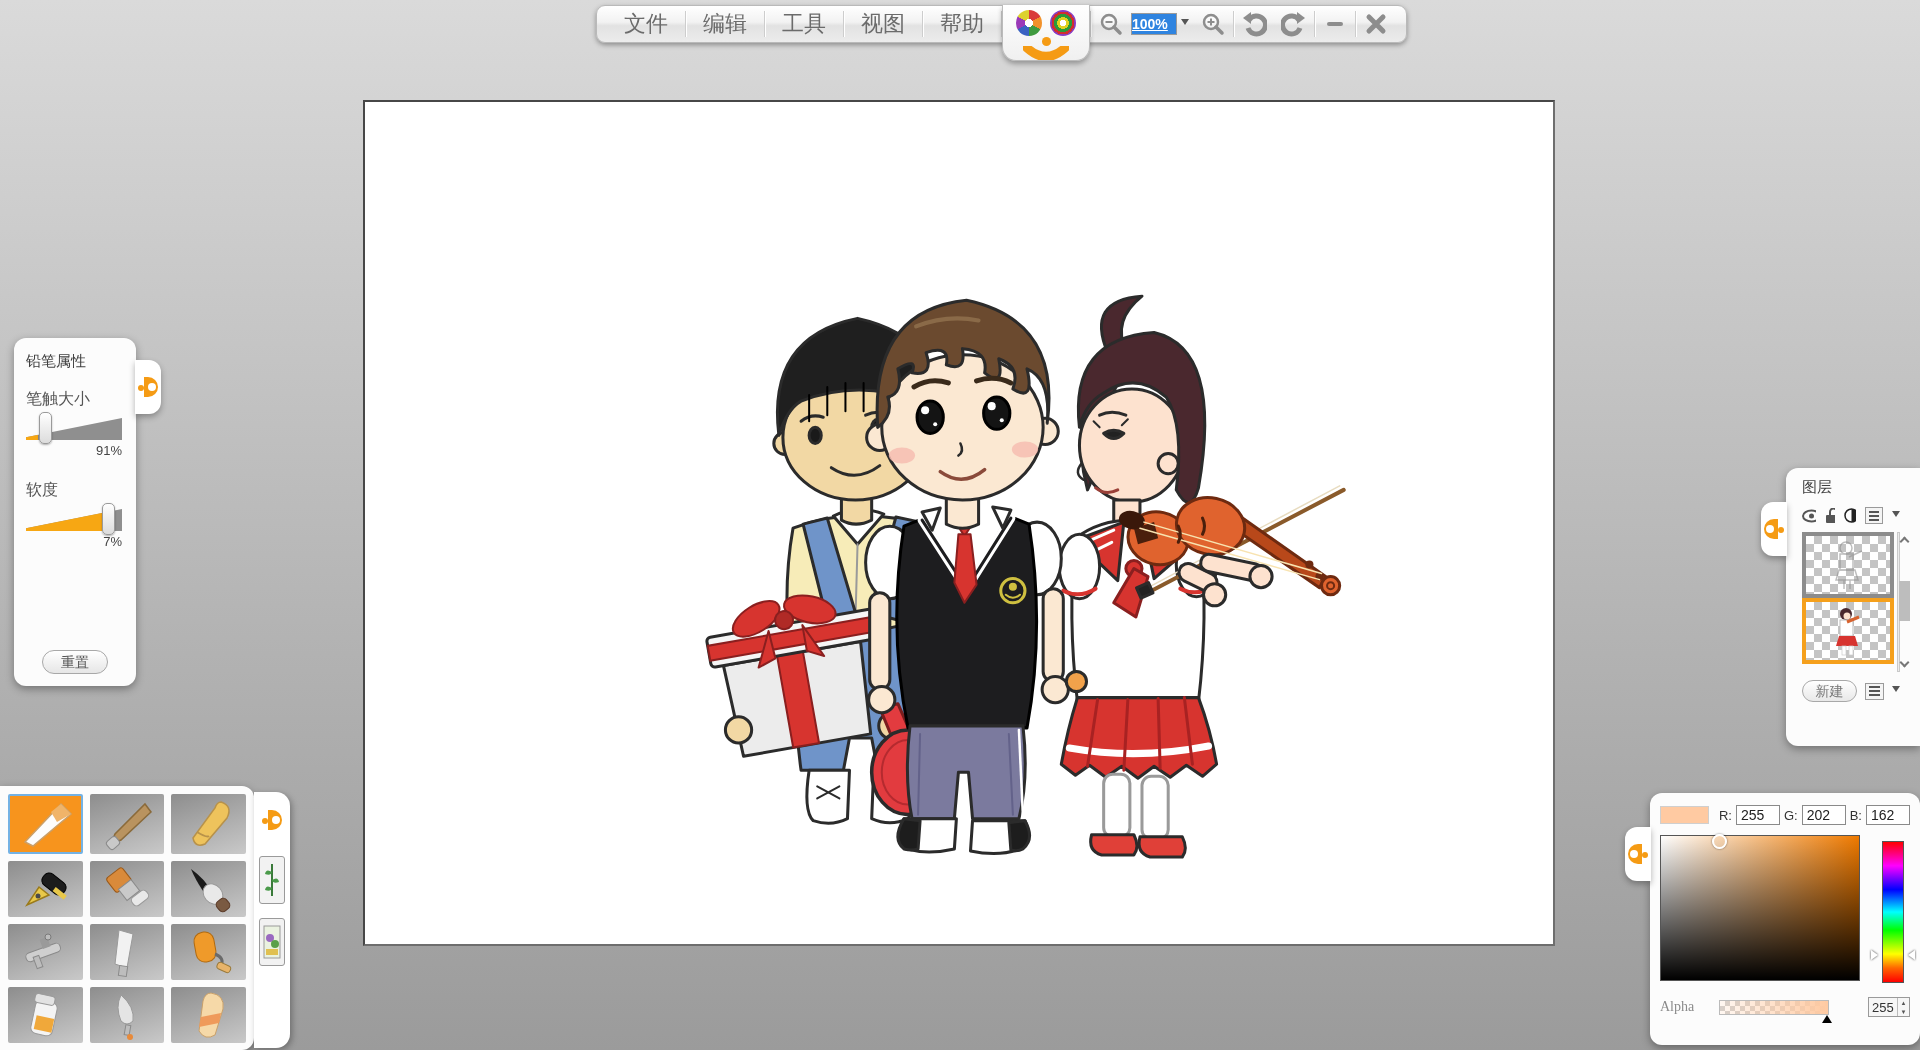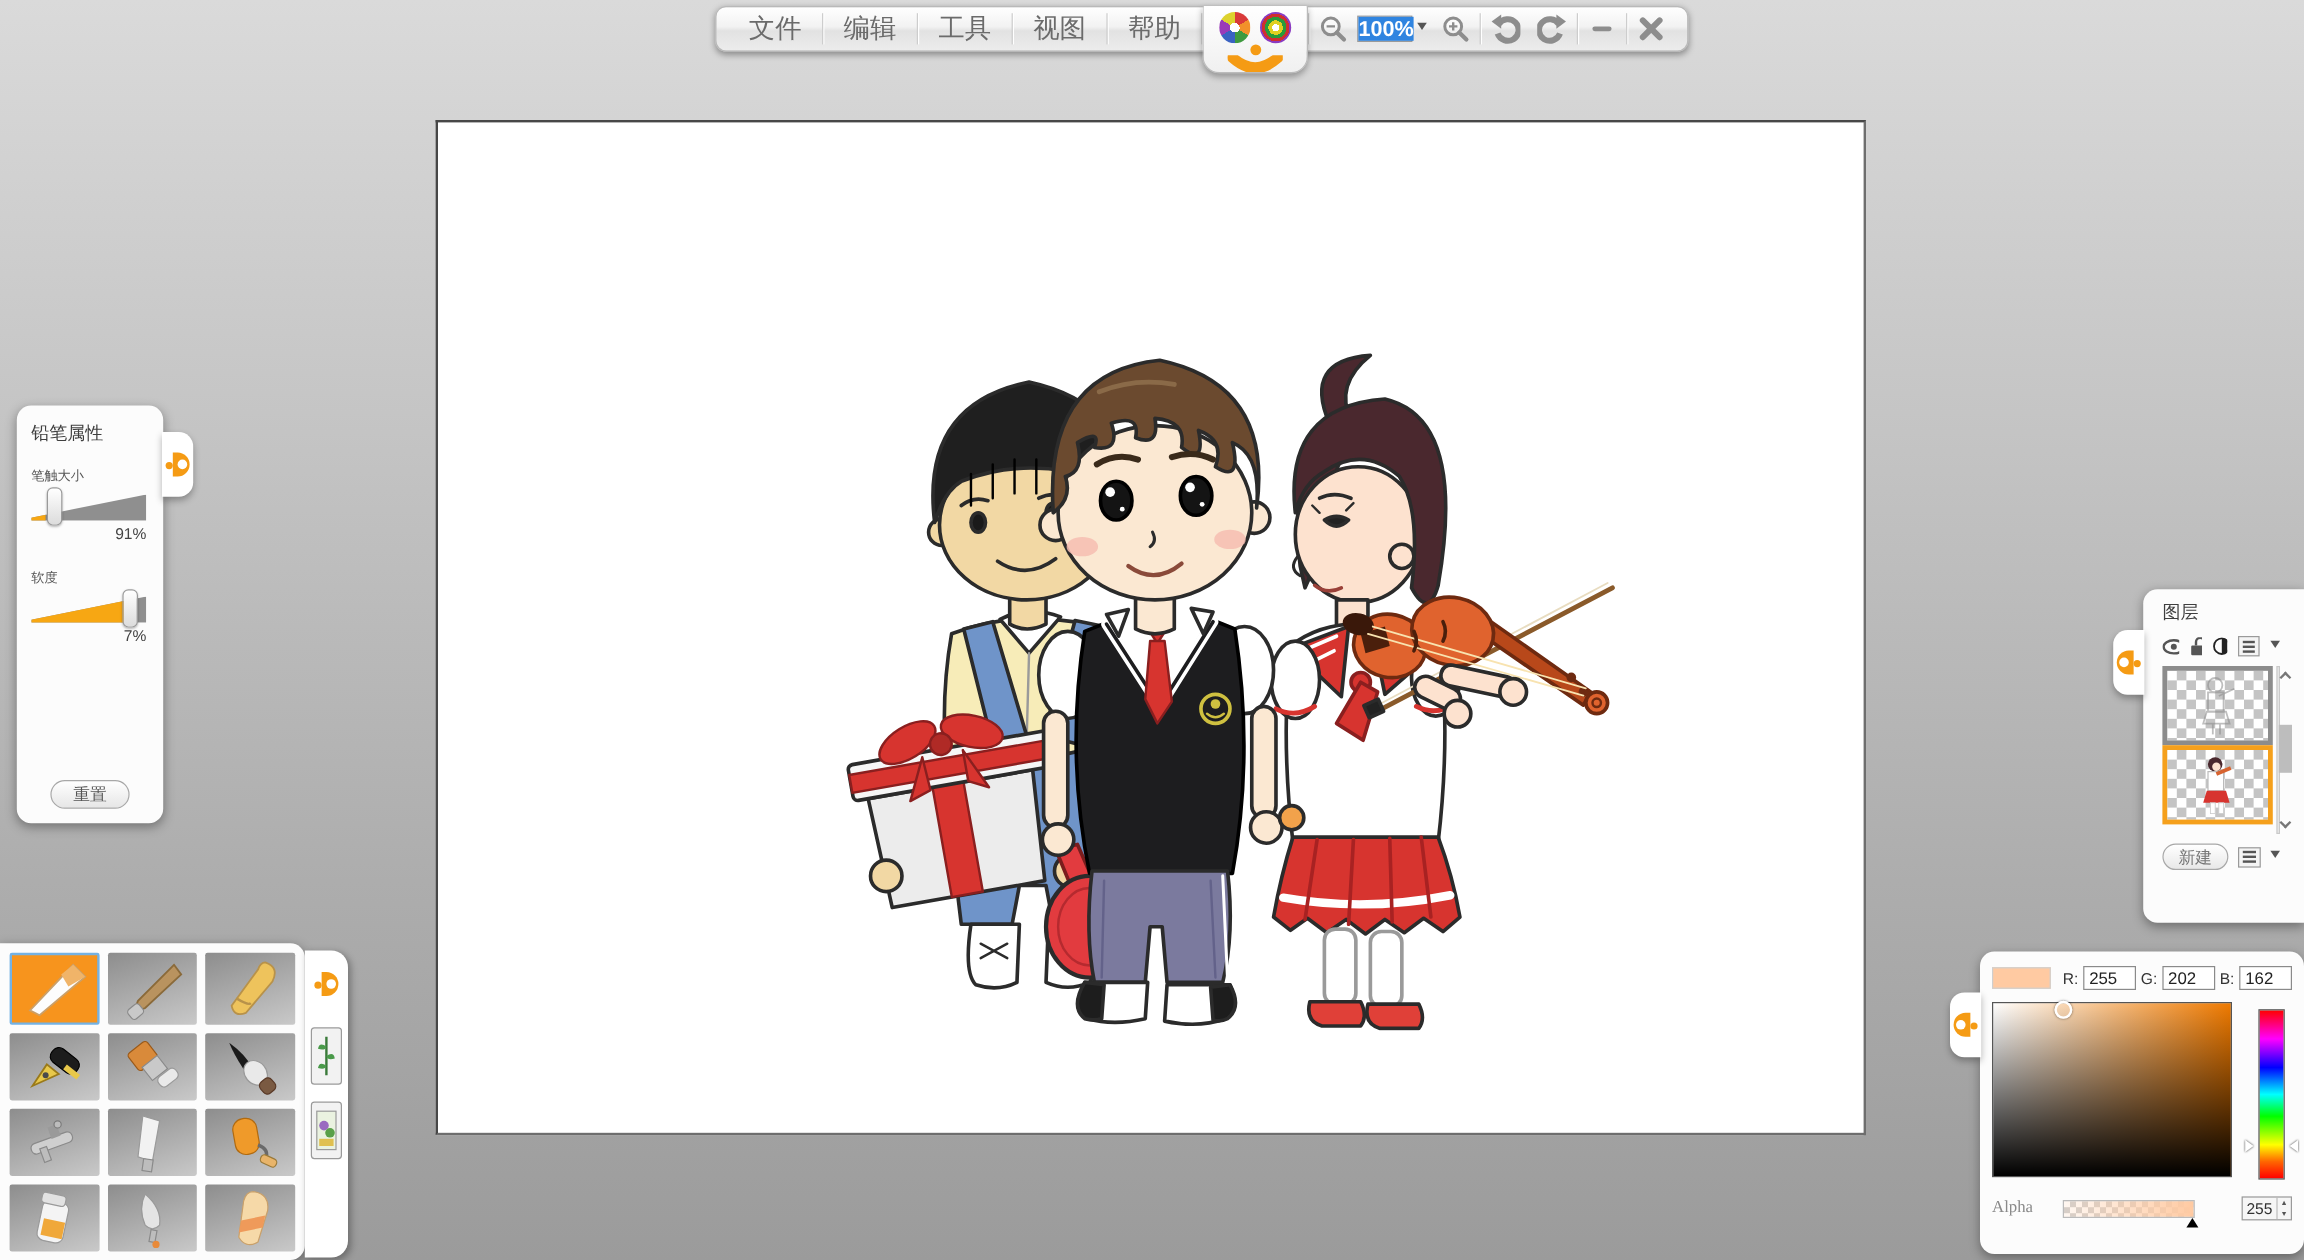--- a/index.html
+++ b/index.html
@@ -18,21 +18,21 @@
     background:linear-gradient(180deg,#ffffff,#f0f0f0);border:1px solid #bbb;border-top:none;
     border-radius:0 0 14px 14px;box-shadow:0 3px 5px rgba(0,0,0,.3);
     display:flex;flex-direction:column;align-items:center;}
   .mascot-eyes{display:flex;gap:8px;margin-top:5px;}
   .eye{width:26px;height:26px;border-radius:50%;}
   .eye-left{background:radial-gradient(circle at 50% 50%,#fff 0 4px,rgba(255,255,255,0) 4px),
     conic-gradient(#d93a3a 0 60deg,#f2912a 0 120deg,#3f9a3f 0 180deg,#3a62c2 0 240deg,#9a3ab8 0 300deg,#ddd22e 0 360deg);}
   .eye-right{background:radial-gradient(circle,#fff 0 3px,#e0d020 3px 6px,#2a9a3a 6px 9px,#cf2f2f 9px 11.5px,#8a3ac0 11.5px 13px);}
   .mascot-nose{width:9px;height:9px;border-radius:50%;background:#f59b14;margin-top:1px;}
   .zoom-box{width:46px;height:22px;margin:auto 0;background:#fff;border:1px solid #9a9a9a;display:flex;}
-  .zoom-box .val{flex:1;background:#2f84e0;color:#fff;font-size:18px;font-weight:bold;text-align:center;line-height:20px;}
+  .zoom-box .val{flex:1;background:#2f84e0;color:#fff;font-size:14px;font-weight:bold;text-align:left;line-height:20px;text-decoration:underline;}
   .caret{width:0;height:0;border:4px solid transparent;border-top:6px solid #555;margin:auto 4px;}
   .minimize-bar{width:16px;height:4px;background:#8d8d8d;border-radius:2px;}
   svg.tbicon{display:block;}
 
   
   .paint-canvas{position:absolute;left:363px;top:100px;width:1192px;height:846px;background:#fff;
     border:2px solid #474747;border-right-color:#6e6e6e;border-bottom-color:#6e6e6e;}
   .illustration{position:absolute;left:337px;top:172px;}
 
   
@@ -44,21 +44,21 @@
   .ear-glyph{position:relative;width:20px;height:20px;}
   .ear-glyph .ring{position:absolute;right:0;top:0;width:14px;height:20px;border-radius:0 10px 10px 0;background:#f59b14;}
   .ear-glyph .hole{position:absolute;right:2px;top:6px;width:8px;height:8px;border-radius:50%;background:#fff;}
   .ear-glyph .dot{position:absolute;left:0;top:8px;width:6px;height:6px;border-radius:50%;background:#f59b14;}
   .ear-glyph.flip{transform:scaleX(-1);}
 
   
   .pencil-panel{left:14px;top:338px;width:122px;height:348px;padding:14px 12px;}
   .pencil-panel .ear-tab{right:-25px;top:22px;}
   .panel-title{font-size:15px;color:#3f3f3f;margin-bottom:18px;}
-  .slider-label{font-size:11px;color:#555;margin-bottom:8px;}
+  .slider-label{font-size:16px;color:#555;margin-bottom:8px;}
   .wedge{position:relative;width:96px;height:22px;margin-bottom:3px;}
   .wedge .track{position:absolute;inset:0;background:#8f8f8f;clip-path:polygon(0 100%,0 88%,100% 0,100% 100%);}
   .wedge .fill{position:absolute;left:0;top:0;bottom:0;background:#f7a713;clip-path:polygon(0 100%,0 88%,833% 0,833% 100%);}
   .wedge.soft .fill{clip-path:polygon(0 100%,0 88%,116% 0,116% 100%);}
   .slider-handle{position:absolute;top:-6px;width:13px;height:32px;border:1px solid #9a9a9a;border-radius:5px;
     background:linear-gradient(180deg,#fff,#dcdcdc);box-shadow:0 1px 2px rgba(0,0,0,.3);}
   .pct{font-size:13px;color:#444;text-align:right;width:96px;margin-bottom:22px;}
   .reset-btn{position:absolute;left:50%;transform:translateX(-50%);bottom:12px;width:66px;height:24px;
     border:1px solid #a8a8a8;border-radius:13px;background:linear-gradient(180deg,#fff,#e6e6e6);
     font-size:14px;color:#555;text-align:center;line-height:22px;}
@@ -68,21 +68,21 @@
     display:grid;grid-template-columns:repeat(3,1fr);gap:7px;}
   .tool-cell{background:linear-gradient(160deg,#8d8d8d,#c9c9c9);border-radius:2px;display:flex;align-items:center;justify-content:center;}
   .tool-cell.selected{background:#f7941d;border:2px solid #74b2e4;}
   .palette-side{left:254px;top:792px;width:36px;height:256px;background:#fff;border-radius:0 14px 14px 0;
     box-shadow:2px 2px 6px rgba(0,0,0,.3);position:absolute;display:flex;flex-direction:column;align-items:center;}
   .palette-side .ear-glyph{margin:18px 0 26px;}
   .mini-tab{width:26px;height:48px;border:1px solid #9a9a9a;background:#f2f2f2;border-radius:3px;margin-bottom:14px;
     display:flex;align-items:center;justify-content:center;}
 
   
-  .layers-panel{left:1786px;top:468px;width:134px;height:278px;border-radius:12px 0 0 12px;padding:10px 20px 8px 16px;margin-top:23px;}
+  .layers-panel{left:1786px;top:468px;width:134px;height:278px;border-radius:12px 0 0 12px;padding:10px 20px 8px 16px;}
   .layers-panel .ear-tab{left:-25px;top:34px;}
   .layer-icons{display:flex;align-items:center;gap:9px;margin:10px 0 8px;}
   .menu-box{width:22px;height:17px;border:1px solid #9a9a9a;background:#f4f4f4;display:flex;flex-direction:column;justify-content:center;gap:2px;padding:0 3px;}
   .menu-box i{display:block;height:2px;background:#555;}
   .layers-body{display:flex;}
   .thumb-col{width:92px;}
   .layer-thumb{width:92px;height:66px;background-image:conic-gradient(#c4c4c4 25%,#fff 0 50%,#c4c4c4 0 75%,#fff 0);
     background-size:16px 16px;display:flex;align-items:center;justify-content:center;}
   .layer-thumb.sketch{border:4px solid #8c8c8c;}
   .layer-thumb.active{border:4px solid #f5a01c;}

